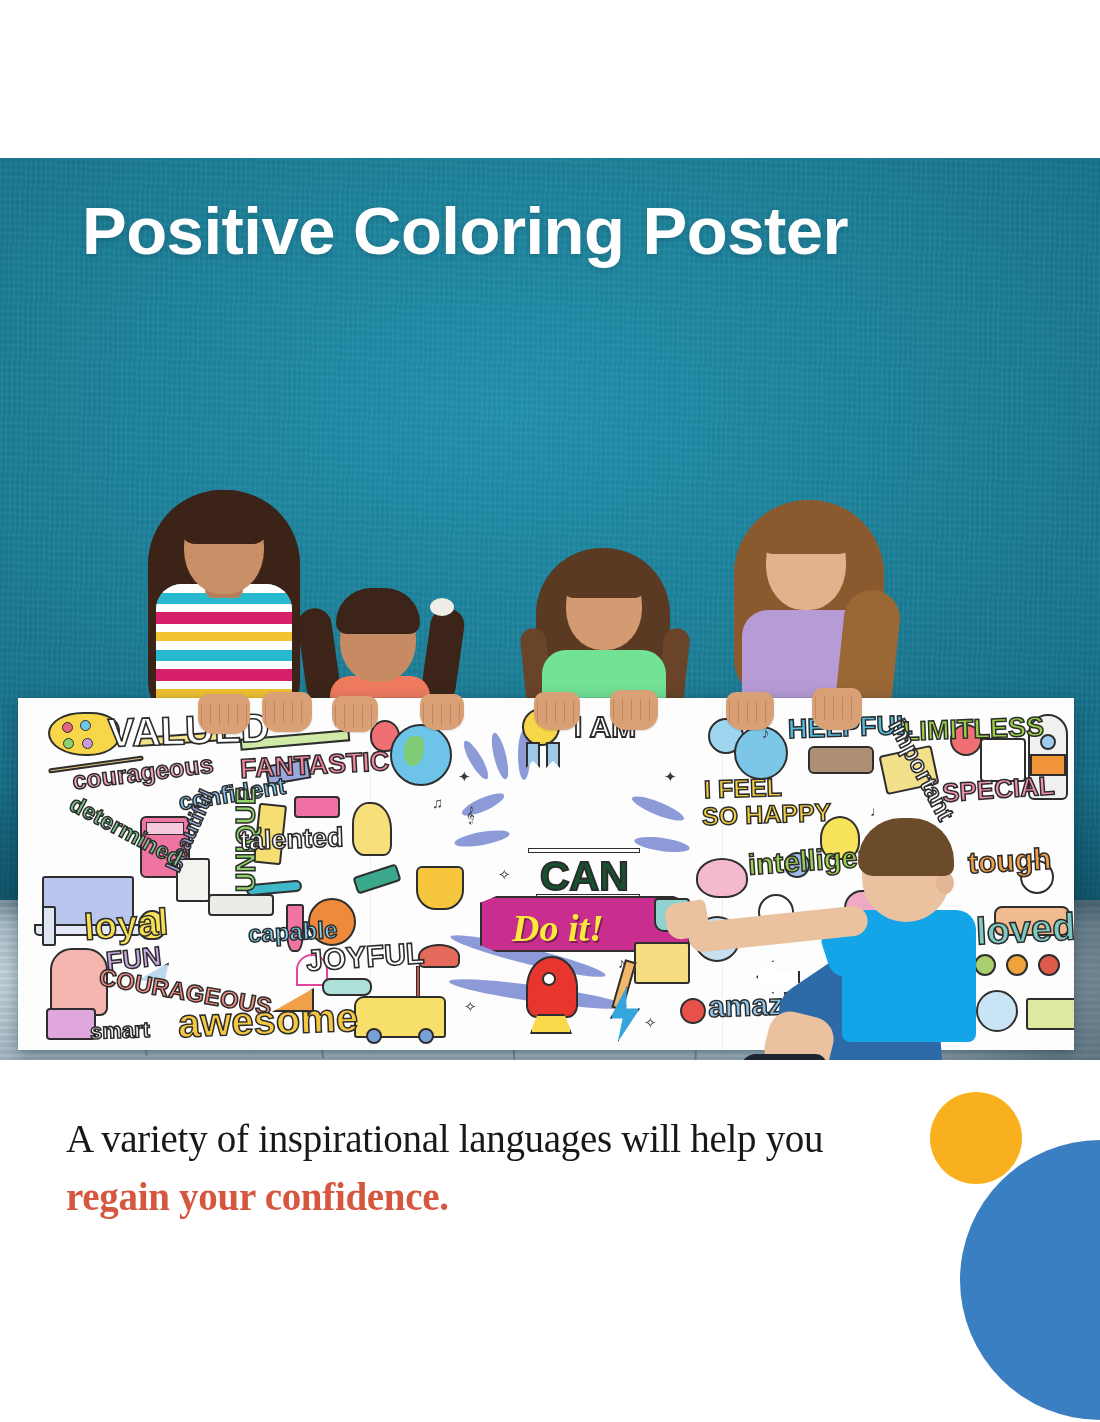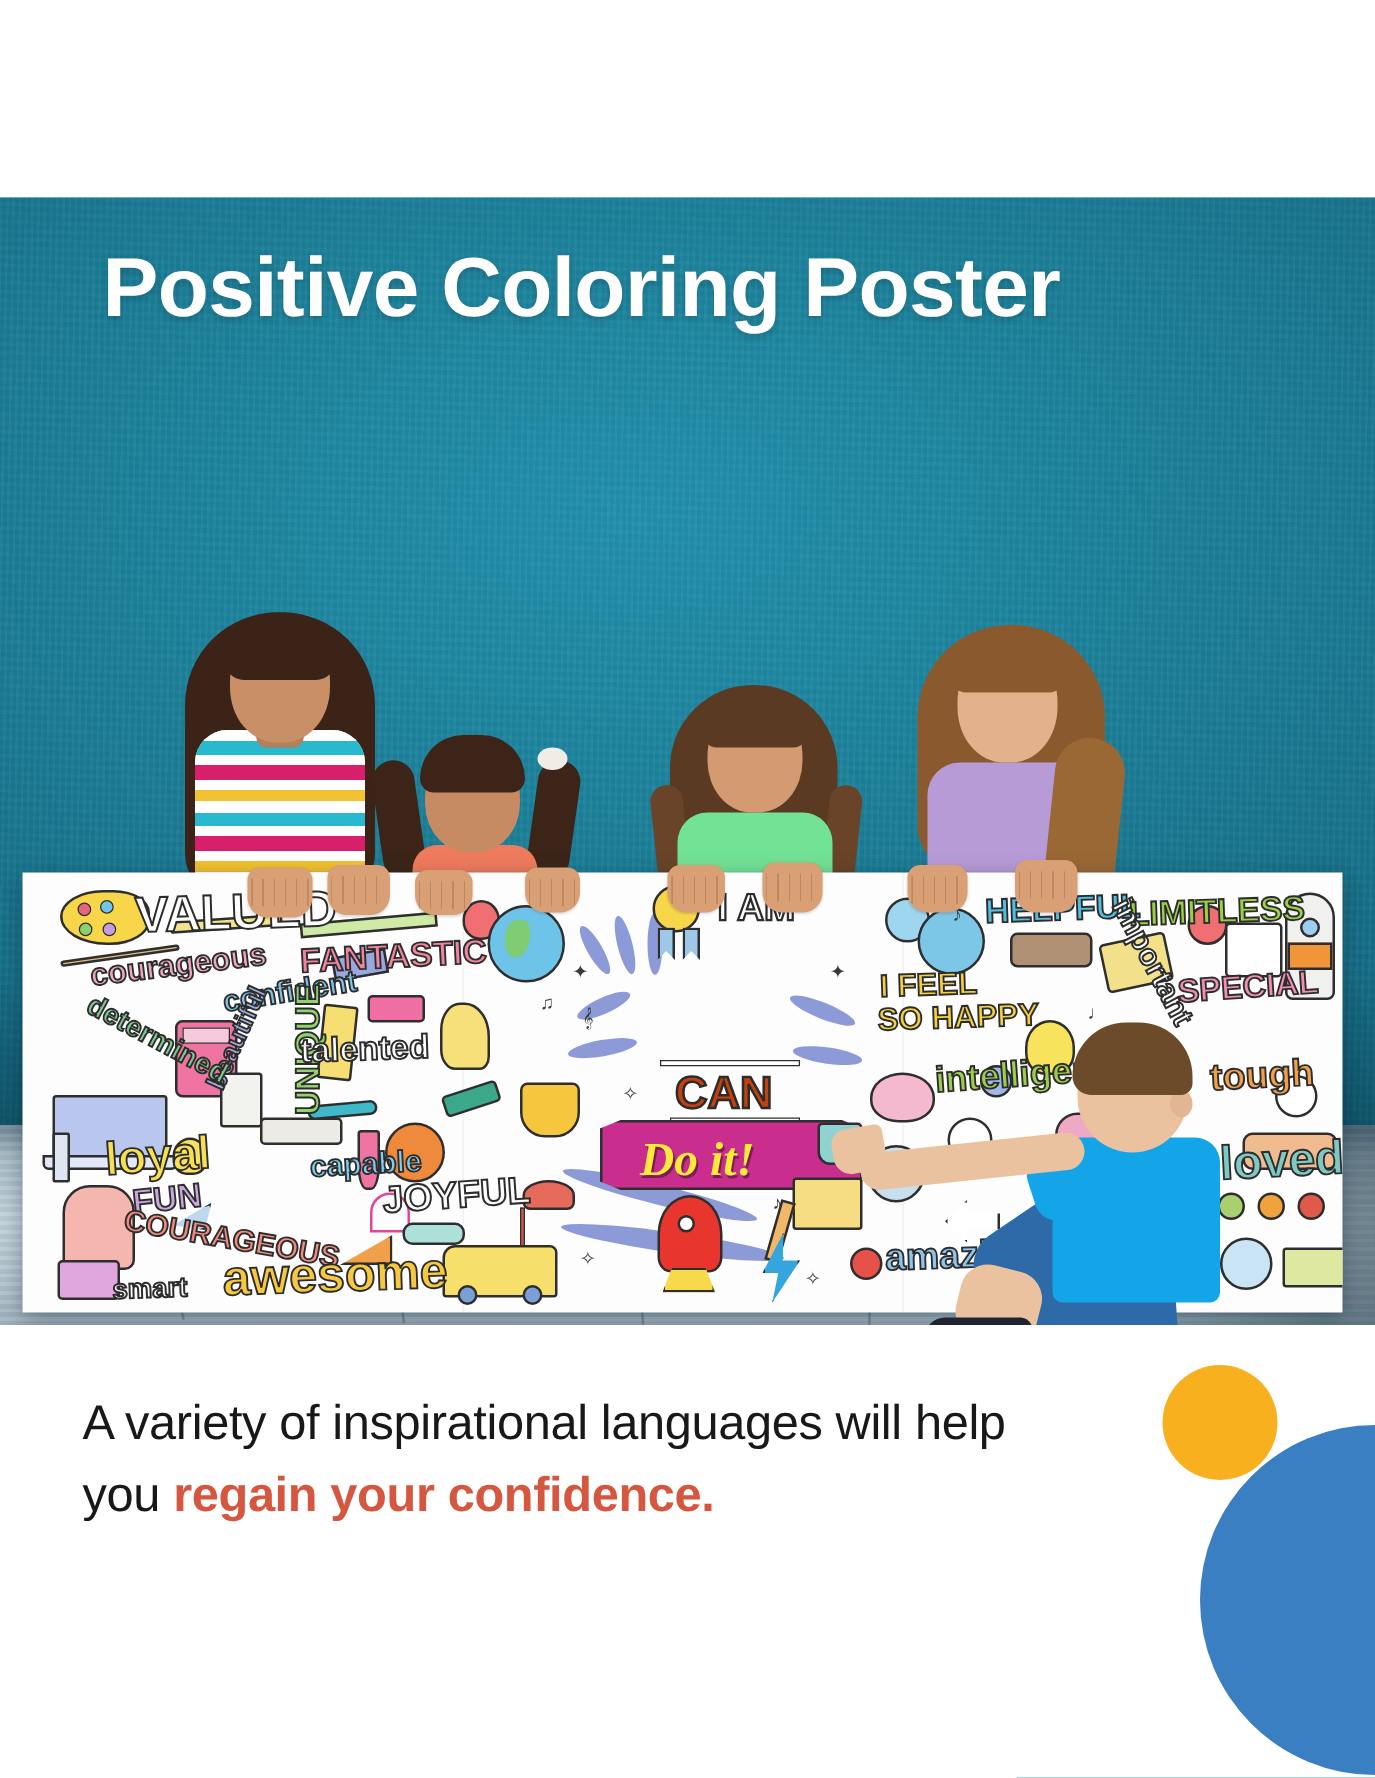--- a/index.html
+++ b/index.html
@@ -145,21 +145,21 @@
   .d-circle { border-radius:50%; border:2.2px solid #2e2e2e; }
 
   .swoosh { position:absolute; background:#8d9ad8; border-radius:50%; }
   .sparkle { position:absolute; color:#3a3a3a; font-size:15px; }
 
   
   .caption-area { position:absolute; left:0; top:1060px; width:1100px; height:362px; background:#ffffff; }
   .caption {
     position:absolute; left:66px; top:1110px; width:800px; z-index:5;
     font-size:39px; line-height:1.48; color:#181818; font-weight:400;
-    font-family:Liberation Sans, sans-serif; letter-spacing:-0.3px;
+    font-family:Liberation Serif, serif; letter-spacing:-0.3px;
   }
   .caption .hl { color:#d5573f; font-weight:700; }
 
   .dot-orange { position:absolute; left:930px; top:1092px; width:92px; height:92px; border-radius:50%; background:#f9b01e; z-index:4; }
   .quarter-blue {
     position:absolute; left:960px; top:1140px; width:280px; height:280px;
     border-radius:50%; background:#3a7fc1; z-index:3;
   }
 </style>
 </head>
@@ -272,21 +272,21 @@
     <div class="swoosh" style="left:612px; top:104px; width:56px; height:13px; transform:rotate(22deg);"></div>
     <div class="swoosh" style="left:616px; top:140px; width:56px; height:13px; transform:rotate(8deg);"></div>
     <div class="swoosh" style="left:430px; top:250px; width:160px; height:16px; border-radius:50%; transform:rotate(14deg);"></div>
     <div class="swoosh" style="left:430px; top:288px; width:180px; height:16px; border-radius:50%; transform:rotate(8deg);"></div>
 
     <div class="d" style="left:504px; top:10px; width:38px; height:38px; border-radius:50%; background:#f7d64a; border:2.4px solid #2e2e2e;"></div>
     <div class="d" style="left:508px; top:44px; width:14px; height:26px; background:#9ec8e8; border:2px solid #2e2e2e; clip-path:polygon(0 0,100% 0,100% 100%,50% 72%,0 100%);"></div>
     <div class="d" style="left:528px; top:44px; width:14px; height:26px; background:#9ec8e8; border:2px solid #2e2e2e; clip-path:polygon(0 0,100% 0,100% 100%,50% 72%,0 100%);"></div>
 
     <div class="w" style="left:556px; top:14px; font-size:30px; color:#fff; -webkit-text-stroke:1.8px #2c2c2c;">I AM</div>
-    <div class="w" style="left:522px; top:158px; font-size:36px; color:#c2410c; -webkit-text-stroke:2px #2c2c2c;">CAN</div>
+    <div class="w" style="left:522px; top:158px; font-size:41px; color:#14532d; -webkit-text-stroke:2px #2c2c2c;">CAN</div>
     <div class="d" style="left:510px; top:150px; width:112px; height:5px; background:#fff; border:1.8px solid #2e2e2e;"></div>
     <div class="d" style="left:518px; top:196px; width:104px; height:5px; background:#fff; border:1.8px solid #2e2e2e;"></div>
 
     <div class="d" style="left:462px; top:198px; width:210px; height:56px; background:#c92d8e; border:2.4px solid #2e2e2e;
         clip-path:polygon(0 12%,8% 0,92% 0,100% 12%,100% 88%,92% 100%,8% 100%,0 88%);"></div>
     <div style="position:absolute; left:494px; top:208px; font-size:38px; color:#fbe93c; font-family:'Liberation Serif', serif; font-style:italic; font-weight:700; text-shadow:1.5px 2px 0 #7b1c56;">Do it!</div>
 
     <div class="d" style="left:508px; top:258px; width:52px; height:62px; background:#e8352e; border:2.4px solid #2e2e2e; border-radius:50% 50% 20% 20%;"></div>
     <div class="d d-circle" style="left:524px; top:274px; width:14px; height:14px; background:#ffffff;"></div>
     <div class="d" style="left:512px; top:316px; width:42px; height:20px; background:#f8d94a; border:2.2px solid #2e2e2e; clip-path:polygon(18% 0,82% 0,100% 100%,0 100%);"></div>

